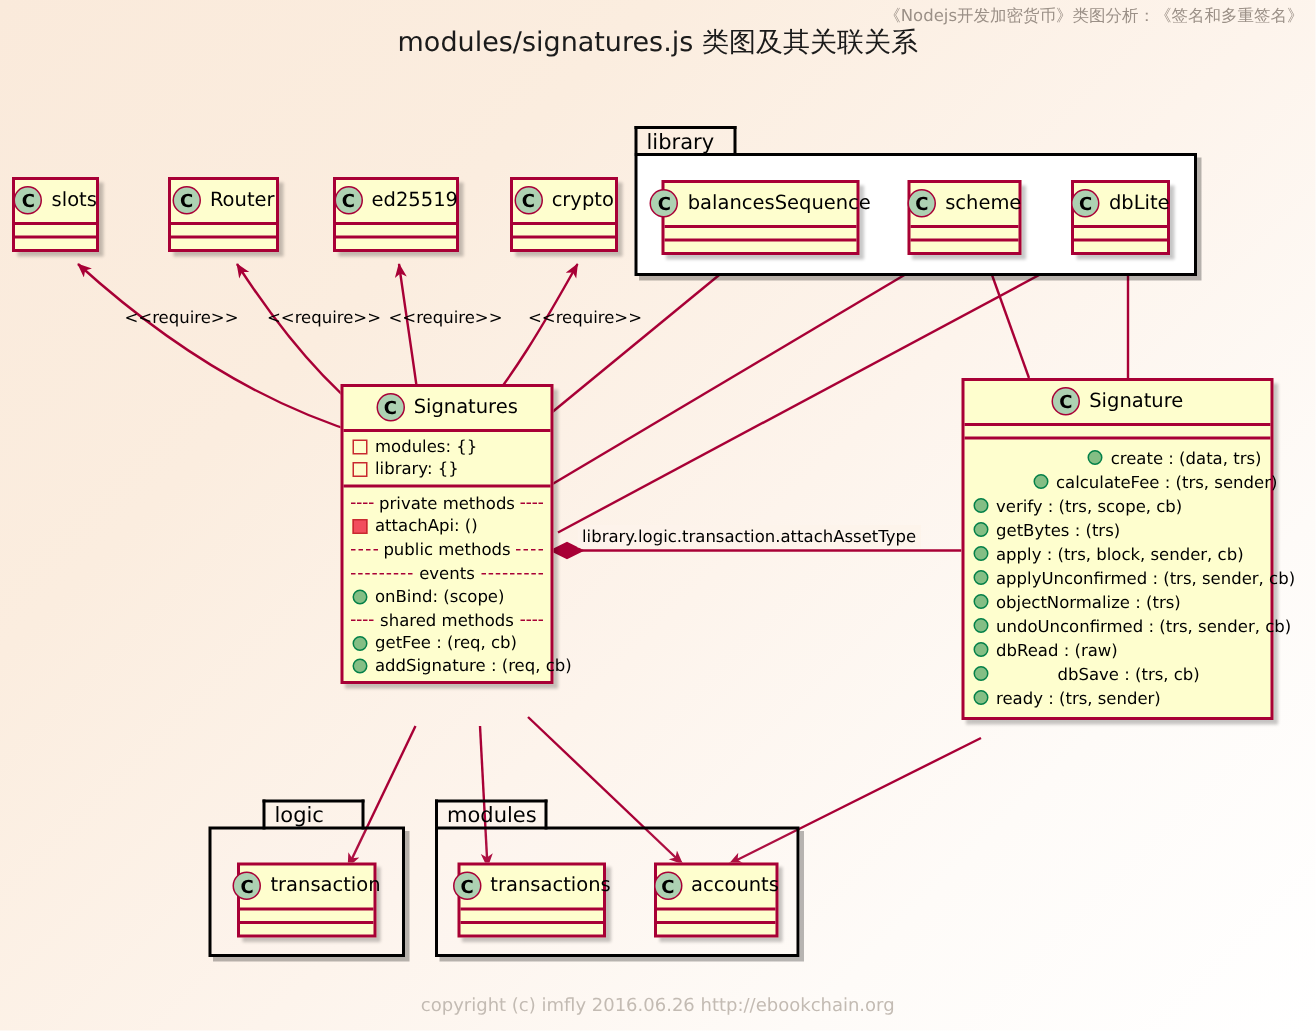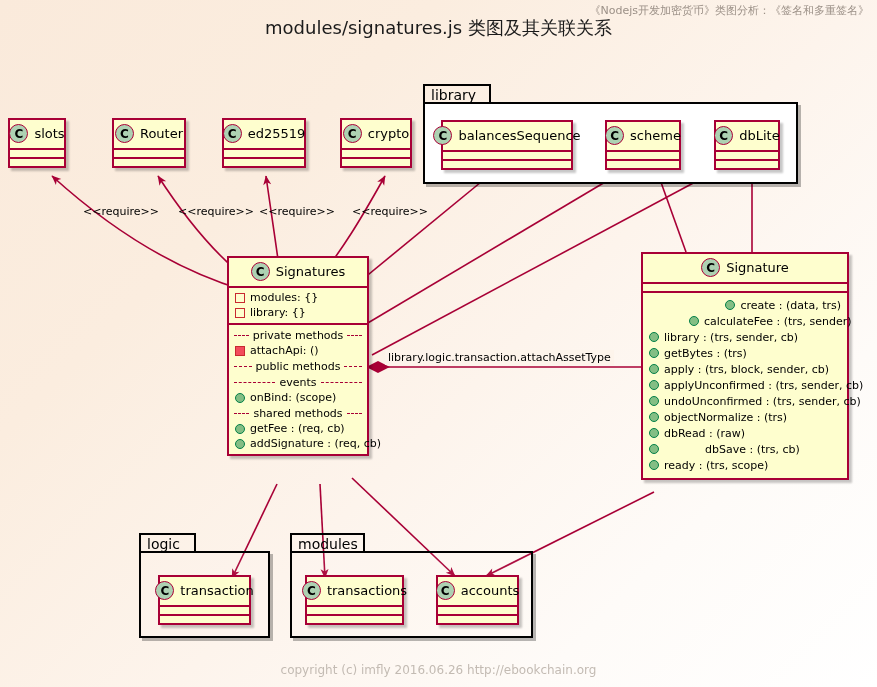--- a/index.html
+++ b/index.html
@@ -143,21 +143,21 @@
 <div class="footer-note">copyright (c) imfly 2016.06.26 http://ebookchain.org</div>
 
 <div class="pkg pkg-white" style="left:423px; top:84px; width:375px; height:100px;">
   <div class="pkg-tab" style="width:68px;">
     <div class="pkg-tab-label">library</div>
   </div>
   <div class="pkg-body" style="top:18px; width:375px; height:82px;"></div>
 </div>
 
 <div class="pkg pkg-clear" style="left:139px; top:533px; width:131px; height:105px;">
-  <div class="pkg-tab" style="width:57px;">
+  <div class="pkg-tab" style="width:68px;margin-left:36px;">
     <div class="pkg-tab-label">logic</div>
   </div>
   <div class="pkg-body" style="top:18px; width:131px; height:87px;"></div>
 </div>
 
 <div class="pkg pkg-clear" style="left:290px; top:533px; width:243px; height:105px;">
   <div class="pkg-tab" style="width:75px;">
     <div class="pkg-tab-label">modules</div>
   </div>
   <div class="pkg-body" style="top:18px; width:243px; height:87px;"></div>
@@ -348,53 +348,53 @@
     <div class="row" style="height:16px;justify-content:flex-end;">
       <span class="m-pub"></span>
       <span>create :  (data, trs)</span>
     </div>
     <div class="row" style="height:16px;margin-left:40px;">
       <span class="m-pub"></span>
       <span>calculateFee :  (trs, sender)</span>
     </div>
     <div class="row" style="height:16px;">
       <span class="m-pub"></span>
-      <span>library :  (trs, sender, cb)</span>
+      <span>verify :  (trs, scope, cb)</span>
     </div>
     <div class="row" style="height:16px;">
       <span class="m-pub"></span>
       <span>getBytes :  (trs)</span>
     </div>
     <div class="row" style="height:16px;">
       <span class="m-pub"></span>
       <span>apply :  (trs, block, sender, cb)</span>
     </div>
     <div class="row" style="height:16px;">
       <span class="m-pub"></span>
       <span>applyUnconfirmed :  (trs, sender, cb)</span>
     </div>
     <div class="row" style="height:16px;">
       <span class="m-pub"></span>
+      <span>objectNormalize :  (trs)</span>
+    </div>
+    <div class="row" style="height:16px;">
+      <span class="m-pub"></span>
       <span>undoUnconfirmed :  (trs, sender, cb)</span>
     </div>
     <div class="row" style="height:16px;">
       <span class="m-pub"></span>
-      <span>objectNormalize :  (trs)</span>
-    </div>
-    <div class="row" style="height:16px;">
-      <span class="m-pub"></span>
       <span>dbRead :  (raw)</span>
     </div>
     <div class="row" style="height:16px;gap:46px;">
       <span class="m-pub"></span>
       <span>dbSave :  (trs, cb)</span>
     </div>
     <div class="row" style="height:16px;">
       <span class="m-pub"></span>
-      <span>ready :  (trs, scope)</span>
+      <span>ready :  (trs, sender)</span>
     </div>
   </div>
 </div>
 
 <div class="edge-lbl" style="left:83px; top:205px;">&lt;&lt;require&gt;&gt;</div>
 <div class="edge-lbl" style="left:178px; top:205px;">&lt;&lt;require&gt;&gt;</div>
 <div class="edge-lbl" style="left:259px; top:205px;">&lt;&lt;require&gt;&gt;</div>
 <div class="edge-lbl" style="left:352px; top:205px;">&lt;&lt;require&gt;&gt;</div>
 <div class="edge-lbl" style="left:385px; top:350px; background:rgba(253,243,234,0.92); padding:1px 3px;">library.logic.transaction.attachAssetType</div>
 

